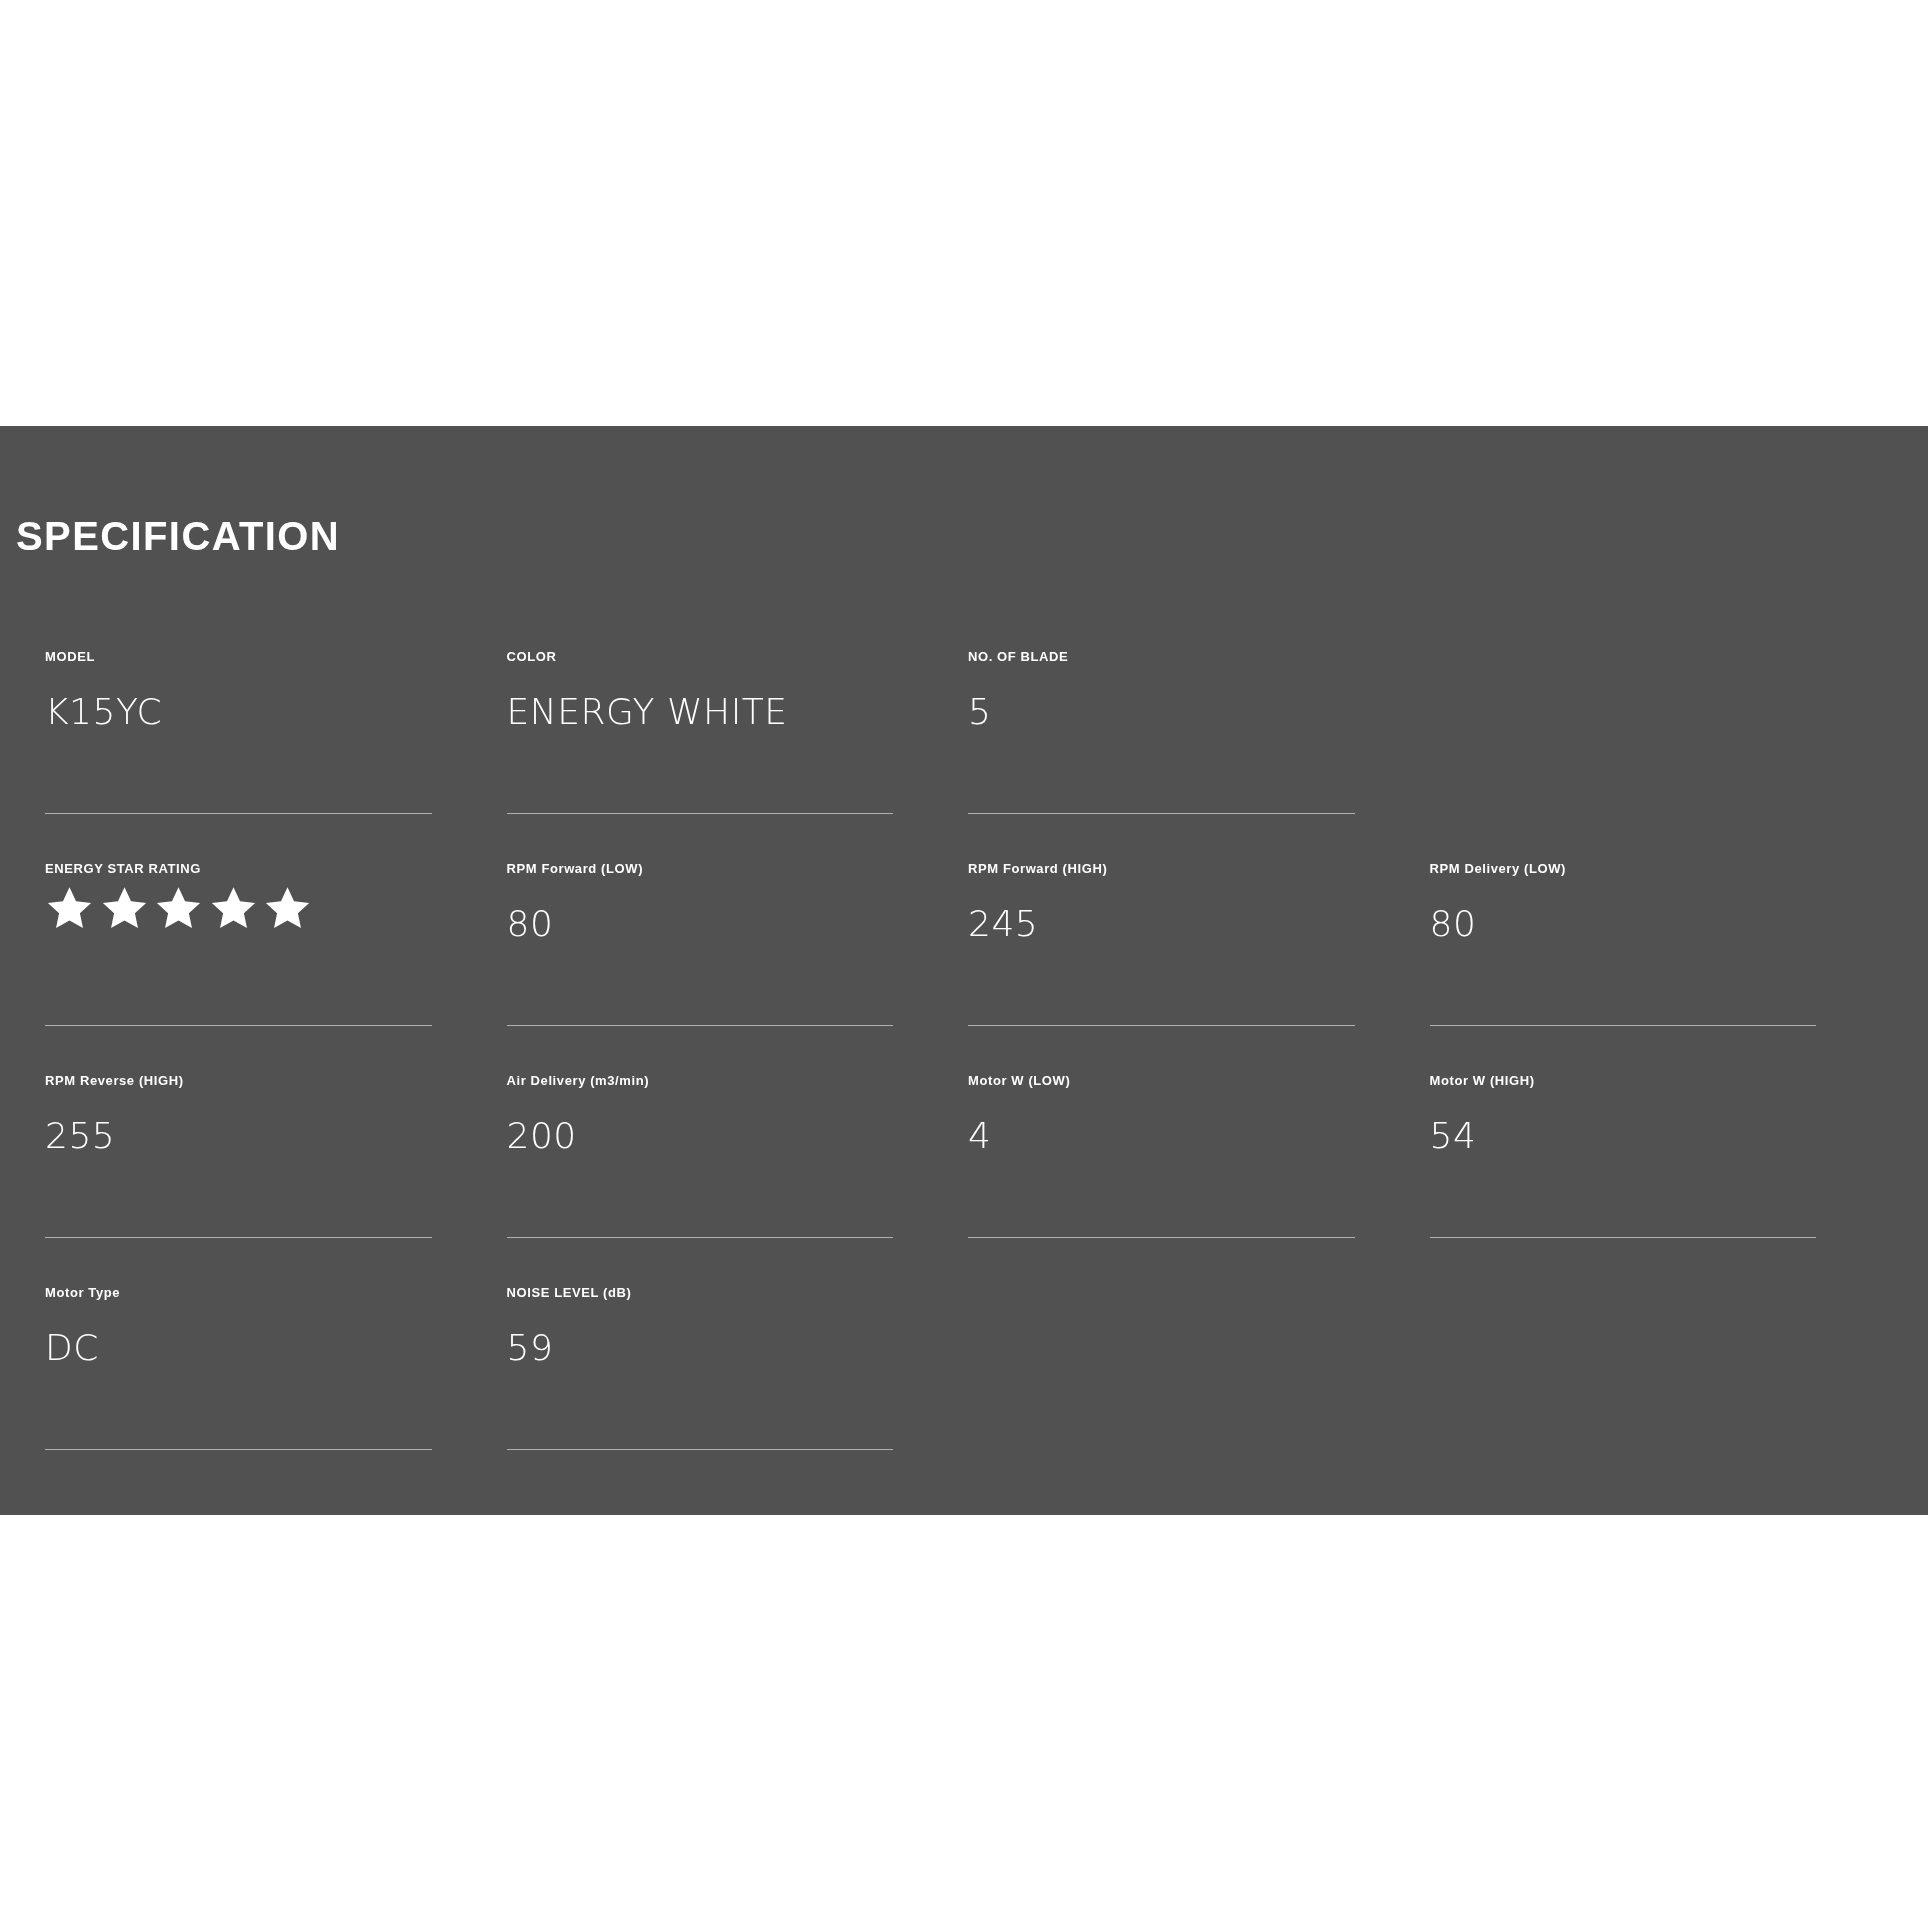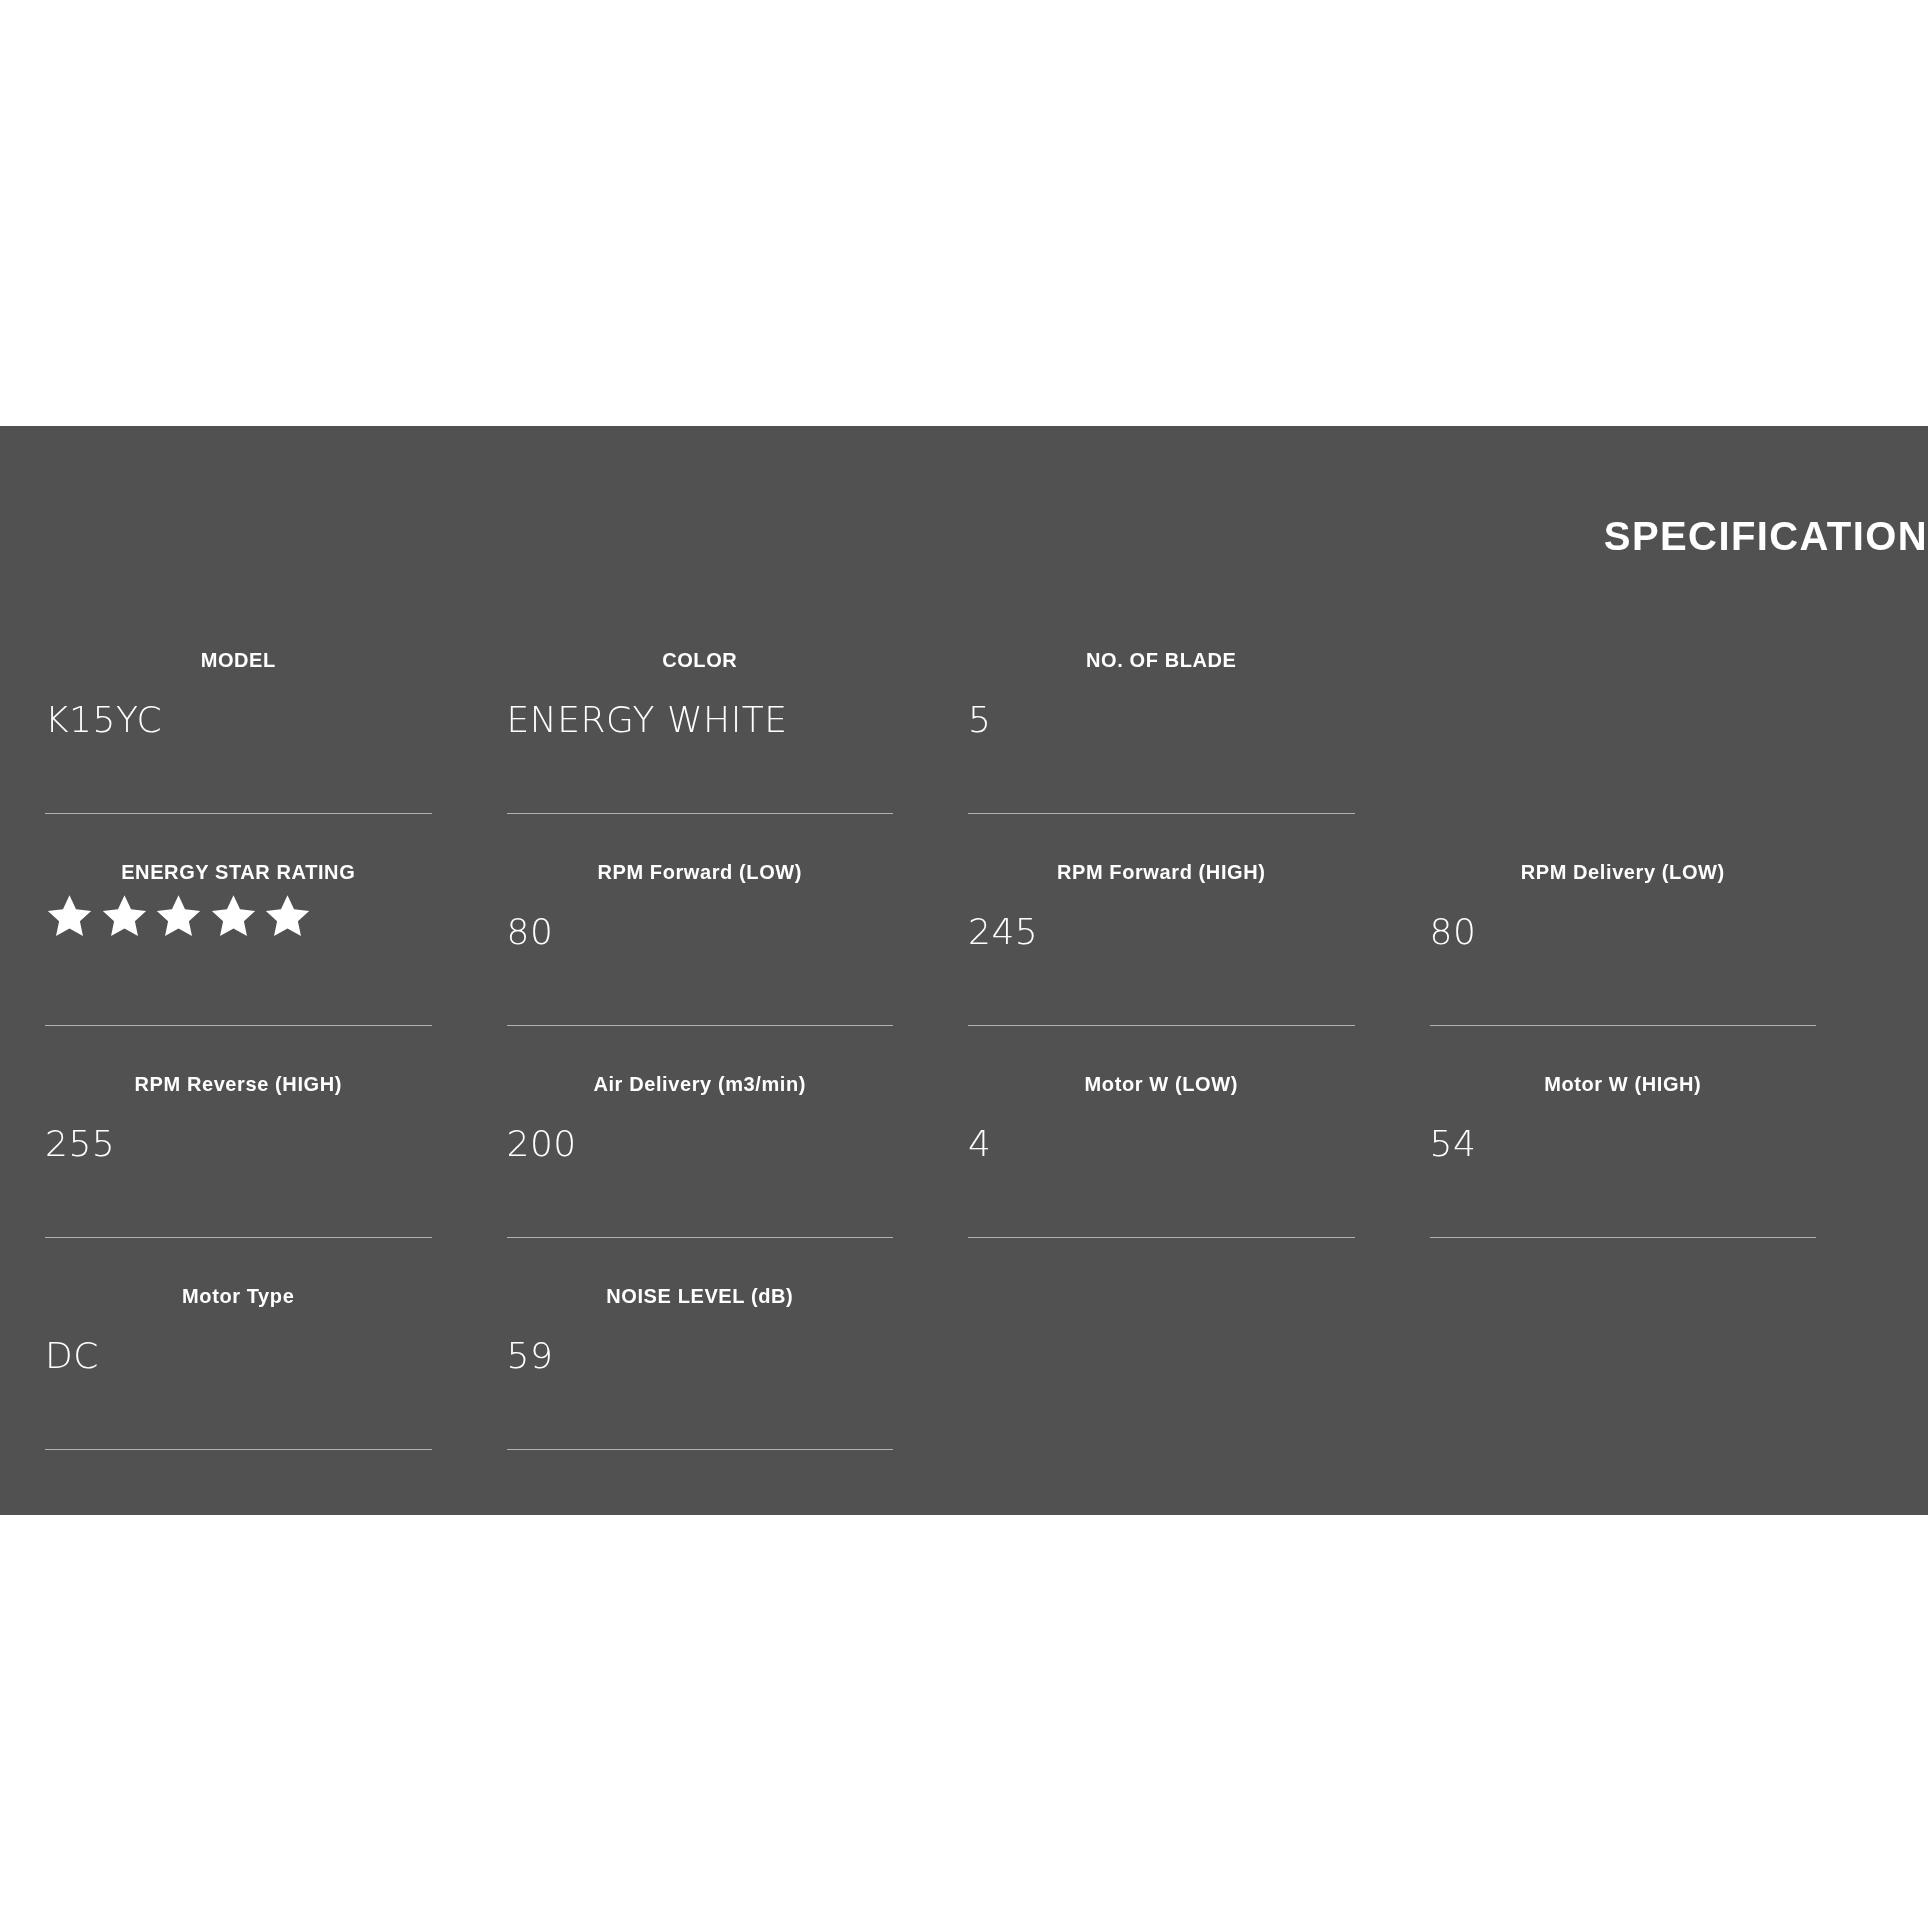--- a/index.html
+++ b/index.html
@@ -23,27 +23,28 @@
     position: absolute;
     left: 0;
     top: 426px;
     width: 1928px;
     height: 1089px;
     background: #515151;
     box-sizing: border-box;
   }
 
   .spec-title {
-    text-align: right;
+    text-align: left;
     color: #ffffff;
     font-size: 40px;
     font-weight: bold;
     letter-spacing: 1.4px;
     margin-top: 88px;
     font-family: "Liberation Sans", sans-serif;
+    margin-left: 16px;
   }
 
   .grid {
     position: absolute;
     left: 45px;
     top: 223px;
     width: 1846px;
   }
 
   .row {
@@ -57,26 +58,25 @@
     box-sizing: border-box;
     padding-right: 75px;
     height: 212px;
     position: relative;
   }
 
   .cell.empty::after { display: none; }
 
   .cell-label {
     color: #ffffff;
-    font-size: 20px;
+    font-size: 13px;
     font-weight: bold;
     letter-spacing: 0.6px;
     font-family: "Liberation Sans", sans-serif;
     white-space: nowrap;
-    text-align: center;
   }
 
   .cell-value {
     color: #ffffff;
     font-size: 36px;
     font-weight: 300;
     margin-top: 27px;
     letter-spacing: 0.5px;
     font-family: "DejaVu Sans", sans-serif;
     white-space: nowrap;

